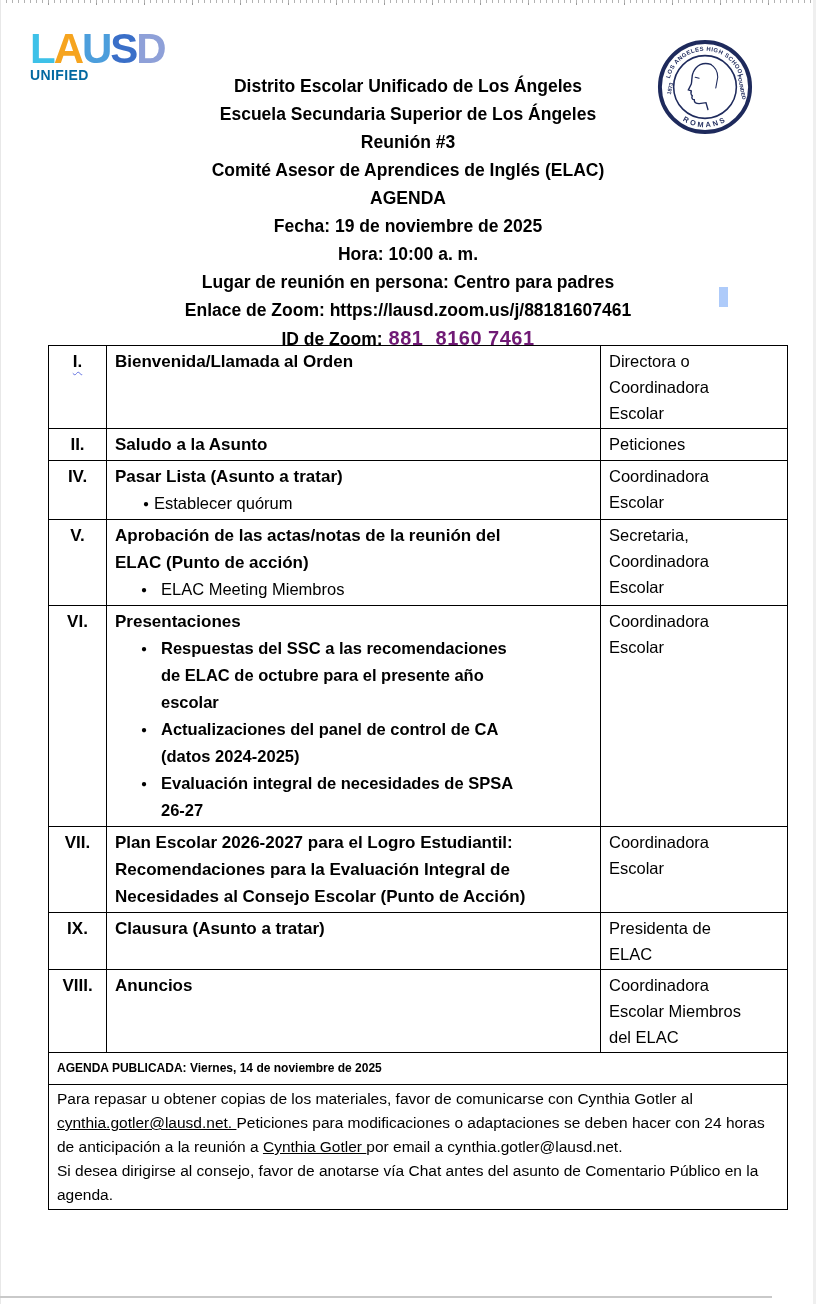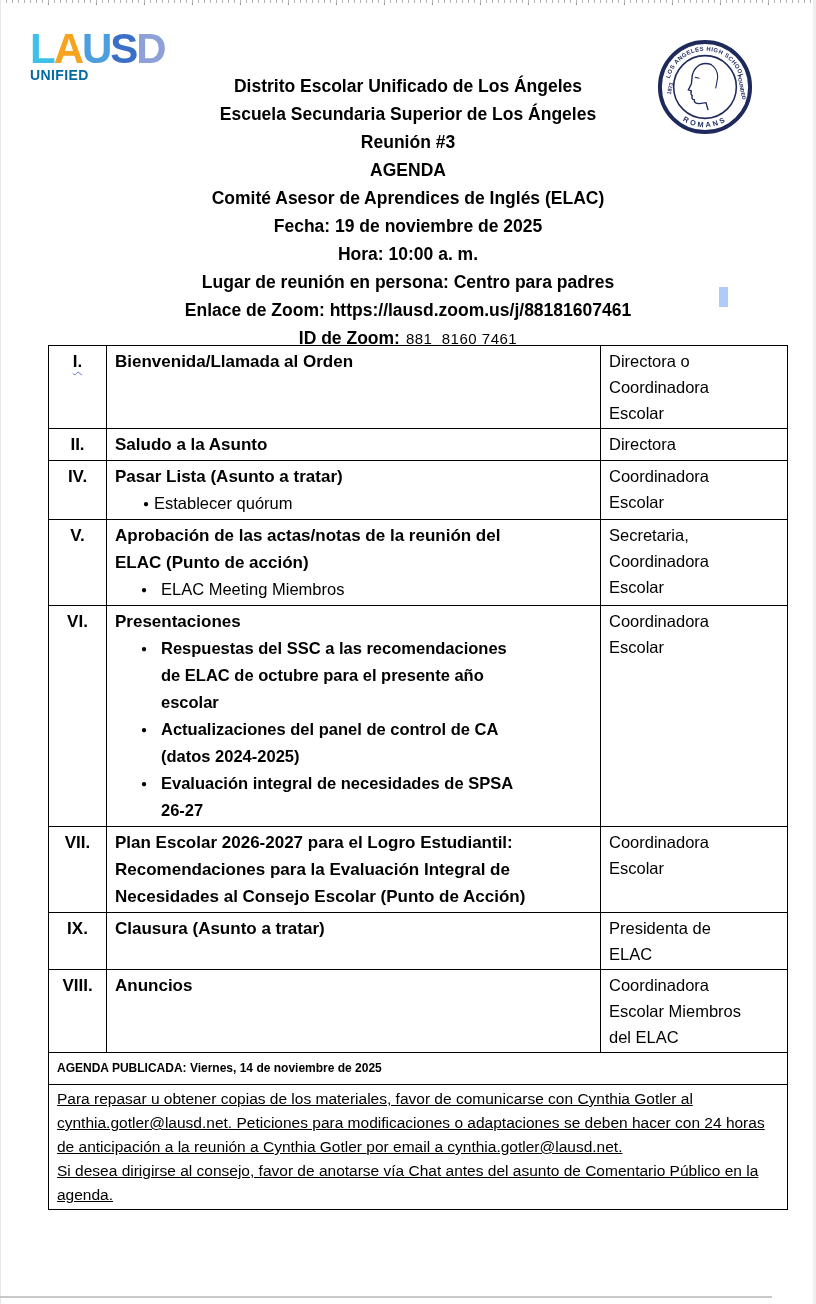--- a/index.html
+++ b/index.html
@@ -23,21 +23,21 @@
   .logo-unified{font-size:14px;font-weight:700;letter-spacing:.4px;margin-top:1px;}
 
   
   .seal{position:absolute;top:38px;left:656px;width:98px;height:98px;}
 
   
   .header-block{position:absolute;top:72px;left:0;width:816px;text-align:center;
     font-weight:700;font-size:17.5px;line-height:28px;color:#000;}
   .hline{white-space:pre;}
   .zoomid .lbl{font-weight:700;}
-  .zoom-num{color:#000000;font-size:15px;font-weight:400;letter-spacing:.5px;white-space:pre;margin-left:6px;}
+  .zoom-num{color:#701a75;font-size:20px;font-weight:700;letter-spacing:.5px;white-space:pre;margin-left:6px;}
 
   .cursor-highlight{position:absolute;left:719px;top:287px;width:9px;height:20px;background:#aecbfa;}
 
   
   table.agenda{position:absolute;top:345px;left:48px;width:739px;border-collapse:collapse;table-layout:fixed;}
   col.c1{width:58px}col.c2{width:494px}col.c3{width:187px}
   table.agenda td{border:1.5px solid #000;vertical-align:top;padding:2px 8px;}
   td.num{text-align:center;font-weight:700;font-size:17px;line-height:27px;padding-left:2px;padding-right:2px;}
   .squiggle{text-decoration-line:underline;text-decoration-style:wavy;text-decoration-color:#6574e0;
             text-decoration-thickness:1px;text-underline-offset:4px;}
@@ -45,21 +45,21 @@
   .bullet{display:flex;font-size:16.5px;line-height:27px;font-weight:400;padding-left:26px;}
   .bullet .mk{flex:none;width:20px;font-size:10px;line-height:inherit;}
   .bullet.tight{padding-left:28px;}
   .bullet.tight .mk{width:11px;}
   .bullet.bd{font-weight:700;}
   .bullet.it{font-style:italic;font-size:14.5px;line-height:24px;padding-left:20px;}
   .bullet.it .mk{width:14px;font-size:9px;}
   .btx{white-space:pre-line;}
   td.role{font-size:16.5px;line-height:26px;white-space:pre-line;}
   td.published{font-weight:700;font-size:12px;line-height:27px;padding:3px 10px;}
-  td.footer{font-size:15.5px;line-height:24px;padding:4px 10px;text-decoration:underline;}
+  td.footer{font-size:15.5px;line-height:24px;padding:4px 10px;}
   .u{text-decoration:underline;}
 </style>
 </head>
 <body>
 
 <div class="page">
 
   <div class="ruler"></div>
   <div class="edge-left"></div>
   <div class="edge-right"></div>
@@ -90,22 +90,22 @@
       <path d="M56 27 c5 3 7 8 7 13 l-2 11" stroke-width="1.1"></path>
       <path d="M40 40 l4 1" stroke-width="1.1"></path>
     </g>
   </svg>
 
   <div class="header-block">
     <div id="header-lines-slot">
         <div class="hline">Distrito Escolar Unificado de Los Ángeles</div>
         <div class="hline">Escuela Secundaria Superior de Los Ángeles</div>
         <div class="hline">Reunión #3</div>
+        <div class="hline">Comité Asesor de Aprendices de Inglés (ELAC)</div>
         <div class="hline">AGENDA</div>
-        <div class="hline">Comité Asesor de Aprendices de Inglés (ELAC)</div>
         <div class="hline">Fecha: 19 de noviembre de 2025</div>
         <div class="hline">Hora: 10:00 a. m.</div>
         <div class="hline">Lugar de reunión en persona: Centro para padres</div>
         <div class="hline">Enlace de Zoom: https://lausd.zoom.us/j/88181607461</div>
       </div>
     <div class="hline zoomid"><span class="lbl">ID de Zoom:</span><span class="zoom-num">881  8160 7461</span></div>
   </div>
 
   <div class="cursor-highlight"></div>
 
@@ -123,21 +123,21 @@
           </td>
           <td class="role">Directora o
 Coordinadora
 Escolar</td>
         </tr>
         <tr>
           <td class="num"><span>II.</span></td>
           <td class="content">
             <div class="rtitle">Saludo a la Asunto</div>
           </td>
-          <td class="role">Directora</td>
+          <td class="role">Peticiones</td>
         </tr>
         <tr>
           <td class="num"><span>IV.</span></td>
           <td class="content">
             <div class="rtitle">Pasar Lista (Asunto a tratar)</div>
             <div class="bullet tight">
               <span class="mk">●</span>
               <span class="btx">Establecer quórum</span>
             </div>
           </td>

